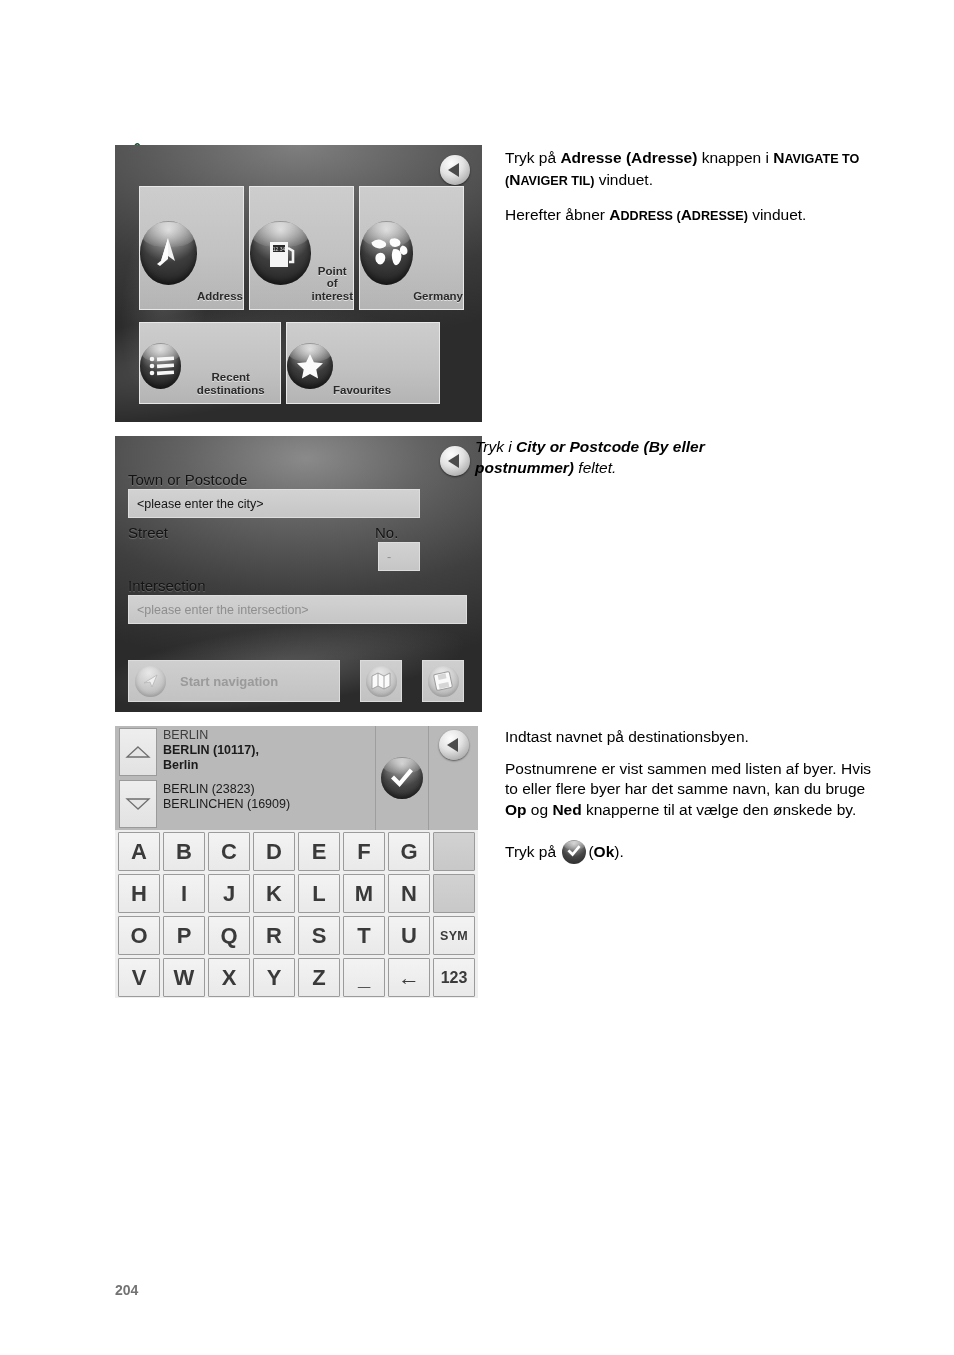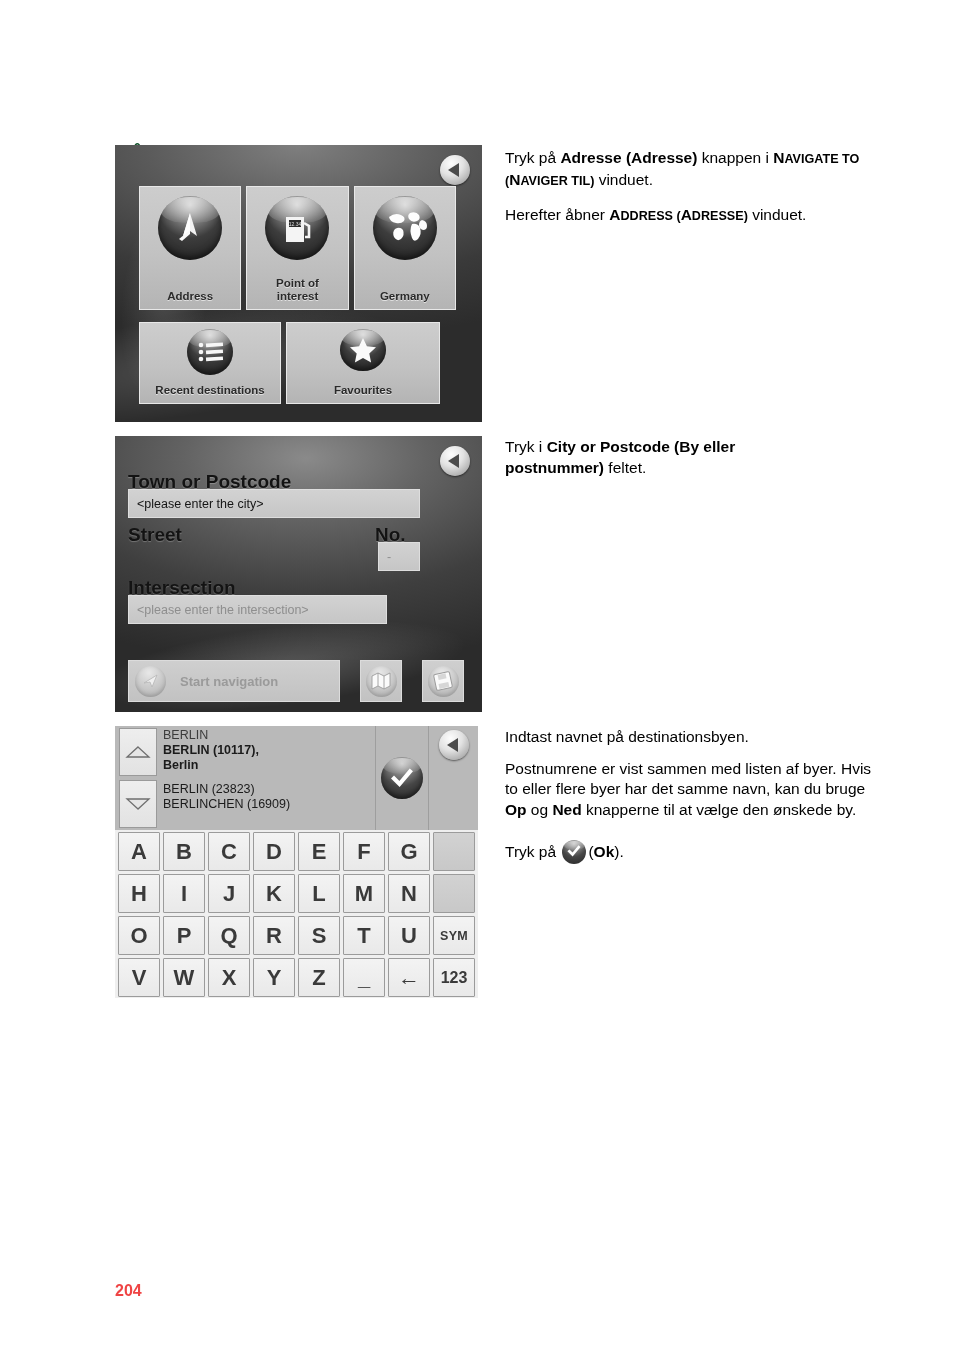--- a/index.html
+++ b/index.html
@@ -81,28 +81,28 @@
 
   .tilegrid {
     position: absolute;
     left: 24px; top: 41px; right: 26px;
   }
   .tilerow { display: flex; gap: 5px; }
   .tilerow.r2 { margin-top: 12px; }
   .tile {
     background: linear-gradient(180deg, #cdcdcd 0%, #c2c2c2 55%, #b4b4b4 100%);
     border: 1px solid #e8e8e8;
-    display: flex; flex-direction: column;
+    display: flex; flex-direction: row;
     align-items: center; justify-content: flex-start;
     padding-top: 9px;
     box-sizing: border-box;
   }
   .tilerow.r1 .tile { width: 105px; height: 124px; }
   .tilerow.r2 .tile { width: 142px; height: 82px; padding-top: 6px; }
-  .tilerow.r2 .tile.wide { width: 154px; gap: 13px; }
+  .tilerow.r2 .tile.wide { width: 154px; }
   .tile-label {
     font-size: 11.5px; font-weight: bold; color: #2a2a2a;
     text-align: center; line-height: 12.5px;
     margin-top: auto; margin-bottom: 7px;
     text-shadow: 0 1px 0 rgba(255,255,255,.6);
   }
   .orb {
     width: 64px; height: 64px; border-radius: 50%;
     background: radial-gradient(circle at 50% 14%, #c9c9c9 0%, #8e8e8e 22%, #3d3d3d 52%, #1e1e1e 100%);
     position: relative; overflow: hidden;
@@ -122,21 +122,21 @@
     left: 115px; top: 436px; width: 367px; height: 276px;
     background:
       radial-gradient(ellipse 110% 75% at 52% 8%, #8a8a8a 0%, #636363 30%, #3f3f3f 65%, #2b2b2b 100%);
   }
   #shot2 .swoosh {
     position: absolute; left: -15%; top: 55%; width: 135%; height: 60%;
     background: radial-gradient(ellipse 55% 35% at 45% 45%, rgba(255,255,255,.2), rgba(255,255,255,0) 68%);
     transform: rotate(-7deg);
   }
   .fieldlabel {
-    position: absolute; font-size: 19px; font-weight: bold; color: #131313;
+    position: absolute; font-size: 15px; font-weight: normal; color: #131313;
     text-shadow: 0 1px 1px rgba(255,255,255,.25);
   }
   .fieldbox {
     position: absolute;
     background: linear-gradient(180deg, #d2d2d2 0%, #c6c6c6 100%);
     border: 1px solid #dedede;
     box-sizing: border-box;
     display: flex; align-items: center;
     padding-left: 8px;
     font-size: 12.5px;
@@ -240,42 +240,42 @@
     box-sizing: border-box;
   }
   .key.blank {
     background: linear-gradient(180deg, #d2d2d2 0%, #c8c8c8 100%);
   }
   .key.small { font-size: 12.5px; letter-spacing: .3px; }
   .key.num  { font-size: 16px; }
 
   
   #prose1 { left: 505px; top: 148px; width: 390px; }
-  #prose2 { left: 505px; top: 437px; width: 300px; }
+  #prose2 { left: 475px; top: 437px; width: 300px; font-style: italic; }
   #prose3 { left: 505px; top: 727px; width: 380px; }
 
   .inline-ok {
     display: inline-block;
     width: 24px; height: 24px; border-radius: 50%;
     vertical-align: -7px;
     margin: 0 2px;
     background: radial-gradient(circle at 50% 16%, #bdbdbd 0%, #8b8b8b 22%, #464646 55%, #262626 100%);
     position: relative; overflow: hidden;
   }
   .inline-ok::before {
     content:""; position:absolute; left:5%; top:3%; width:90%; height:38%;
     border-radius:50%;
     background: linear-gradient(180deg, rgba(255,255,255,.5), rgba(255,255,255,.04));
   }
   .inline-ok svg { position: relative; z-index: 2; display:block; margin: 4px auto 0; }
 
   
   .pagenum {
     position: absolute; left: 115px; top: 1282px;
-    font-size: 16px; font-weight: bold; color: #ef4444;
+    font-size: 14px; font-weight: bold; color: #737373;
   }
 </style>
 </head>
 <body>
 
 <div class="page-title">Sådan angiver du en adresse</div>
 
 <div class="shot" id="shot1">
   <div class="swoosh"></div>
   <div class="swoosh2"></div>
@@ -368,21 +368,21 @@
   </div>
 
   <div class="fieldlabel" style="left:13px; top:35px;">Town or Postcode</div>
   <div class="fieldbox filled" style="left:13px; top:53px; width:292px; height:29px;">&lt;please enter the city&gt;</div>
 
   <div class="fieldlabel" style="left:13px; top:88px;">Street</div>
   <div class="fieldlabel" style="left:260px; top:88px;">No.</div>
   <div class="fieldbox ghost" style="left:263px; top:106px; width:42px; height:29px;">-</div>
 
   <div class="fieldlabel" style="left:13px; top:141px;">Intersection</div>
-  <div class="fieldbox ghost" style="left:13px; top:159px; width:259px; height:29px;">&lt;please enter the intersection&gt;</div>
+  <div class="fieldbox ghost" style="left:13px; top:159px; width:339px; height:29px;">&lt;please enter the intersection&gt;</div>
 
   <div class="toolbar">
     <div class="navbtn">
       <div class="dimorb">
         <svg width="22" height="22" viewBox="0 0 22 22">
           <path d="M4 13 L17 5 L12 17 L10 12 Z" fill="#f0f0f0" stroke="#b5b5b5" stroke-width=".8"></path>
         </svg>
       </div>
       <span class="lbl">Start navigation</span>
     </div>

